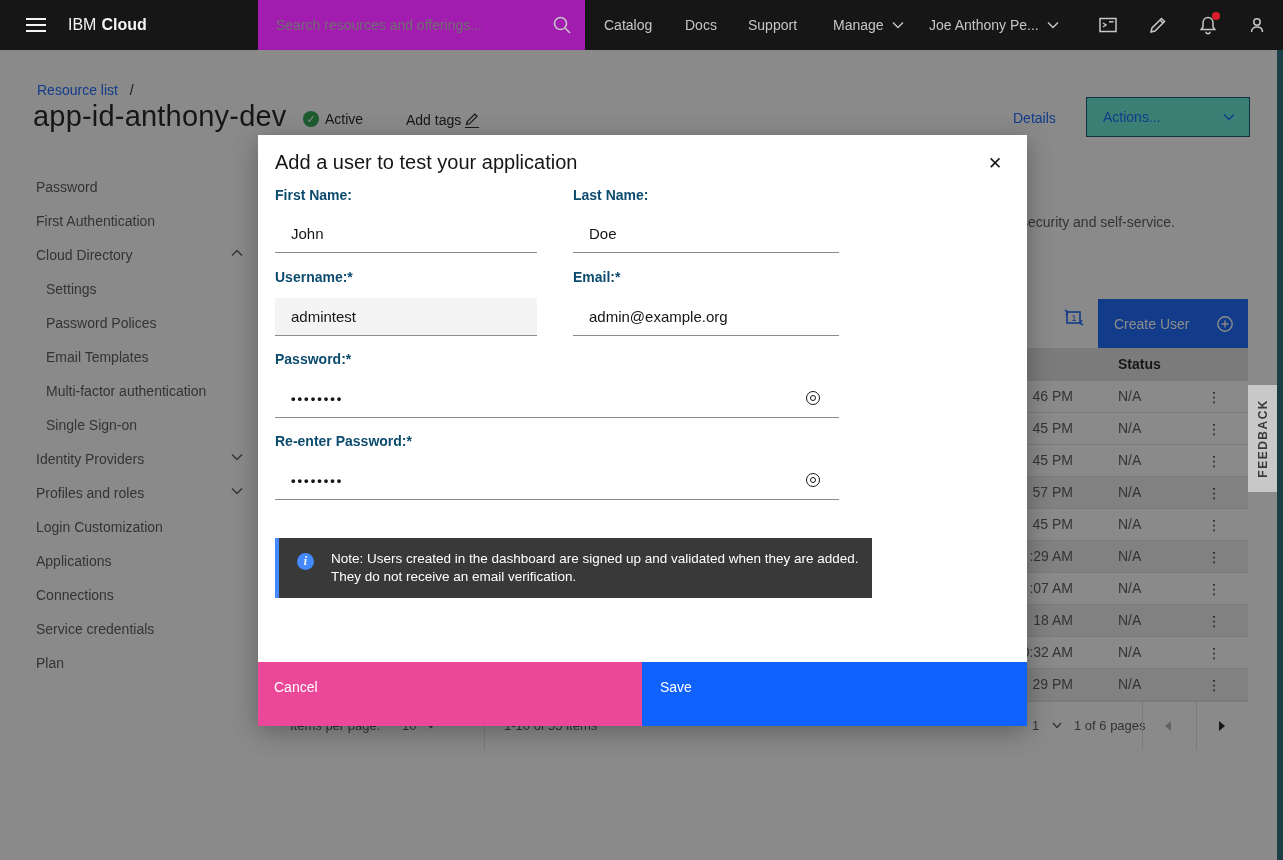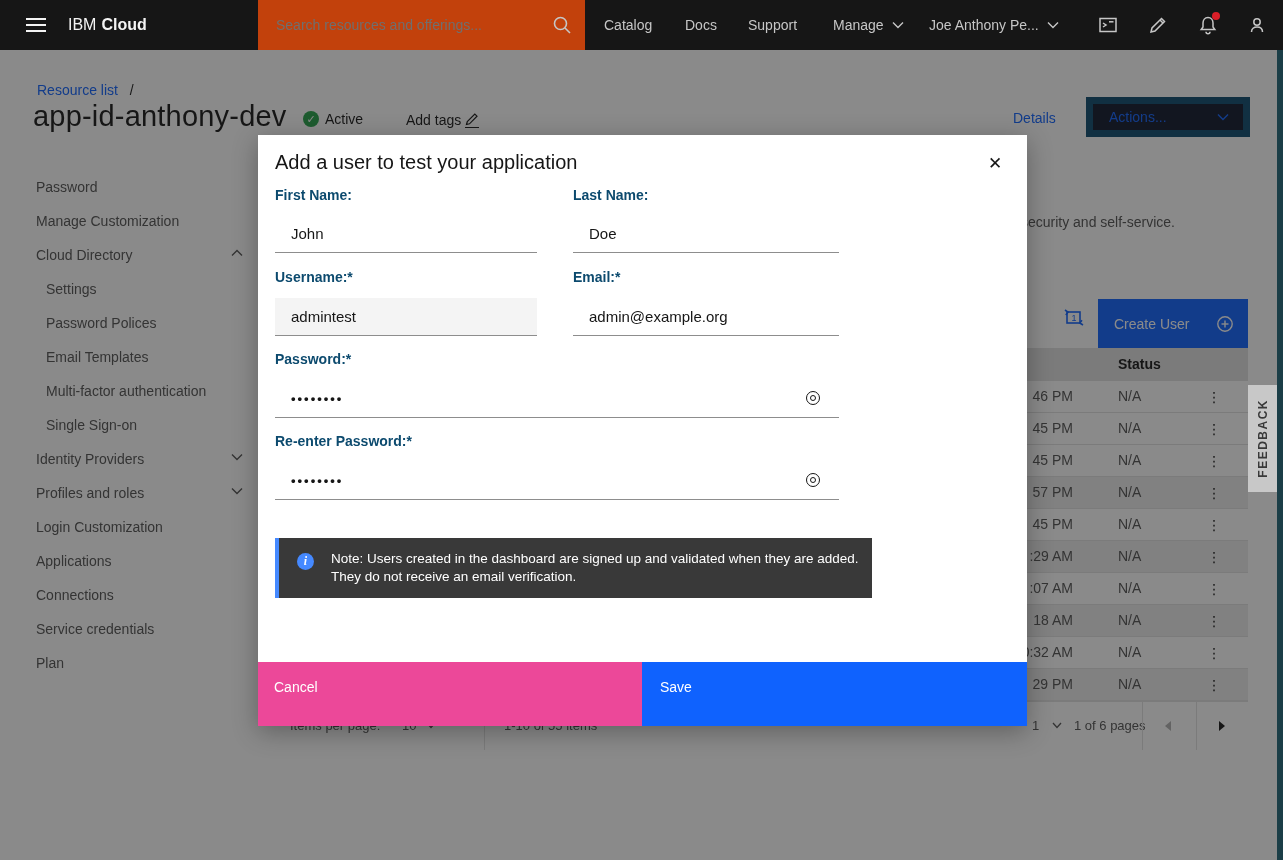--- a/index.html
+++ b/index.html
@@ -8,38 +8,38 @@
   .page { position:relative; width:1283px; height:860px; overflow:hidden; background:#fff; }
 
   
   .topbar { position:absolute; left:0; top:0; width:1283px; height:50px; background:#161616; z-index:5; }
   .menu-btn { position:absolute; left:14px; top:0; width:44px; height:50px; display:flex; align-items:center; justify-content:center; cursor:pointer; }
   .menu-glyph, .menu-glyph::before, .menu-glyph::after { width:20px; height:2px; background:#f4f4f4; display:block; position:relative; }
   .menu-glyph::before { content:""; position:absolute; top:-6px; left:0; }
   .menu-glyph::after { content:""; position:absolute; top:6px; left:0; }
   .brand { position:absolute; left:68px; top:0; height:50px; display:flex; align-items:center; color:#f4f4f4; font-size:16px; }
   .brand .bold { font-weight:bold; margin-left:5px; }
-  .hdr-search { position:absolute; left:258px; top:0; width:327px; height:50px; background:#c2410c; }
+  .hdr-search { position:absolute; left:258px; top:0; width:327px; height:50px; background:#a21caf; }
   .hdr-search input { position:absolute; left:0; top:0; width:100%; height:100%; background:transparent; border:0; outline:none; color:#c6c6c6; font-size:14px; padding:0 44px 0 18px; font-family:inherit; }
   .hdr-search input::placeholder { color:#6f6f6f; }
   .hdr-search .s-icon { position:absolute; right:12px; top:14px; width:22px; height:22px; }
   .hdr-link { position:absolute; top:0; height:50px; display:flex; align-items:center; gap:8px; color:#c6c6c6; font-size:14px; cursor:pointer; }
   .hdr-ic { position:absolute; top:0; width:40px; height:50px; display:flex; align-items:center; justify-content:center; cursor:pointer; }
   .bell-dot { position:absolute; right:8px; top:12px; width:8px; height:8px; border-radius:50%; background:#da1e28; }
 
   
   .breadcrumb { position:absolute; left:37px; top:82px; font-size:14px; color:#0f62fe; }
   .breadcrumb .sep { color:#161616; margin-left:8px; }
   .page-title { position:absolute; left:33px; top:100px; font-size:29px; font-weight:400; color:#161616; letter-spacing:0.2px; }
   .status-badge { position:absolute; left:303px; top:111px; display:flex; align-items:center; gap:6px; font-size:14px; color:#161616; }
   .chk { width:16px; height:16px; border-radius:50%; background:#24a148; color:#fff; font-size:11px; line-height:16px; text-align:center; display:inline-block; }
   .add-tags { position:absolute; left:406px; top:112px; display:flex; align-items:center; gap:4px; font-size:14px; color:#161616; cursor:pointer; }
   .pencil-u { border-bottom:1.5px solid #161616; padding-bottom:1px; }
   .details-link { position:absolute; left:1013px; top:110px; font-size:14px; color:#0f62fe; cursor:pointer; }
-  .actions-dd { position:absolute; left:1086px; top:97px; width:164px; height:40px; border:7px solid #0c4a6e; color:#0f62fe; font-size:14px; display:flex; align-items:center; justify-content:space-between; padding:0 14px 0 16px; cursor:pointer; background:#0f172a; }
+  .actions-dd { position:absolute; left:1086px; top:97px; width:164px; height:40px; border:1px solid #0c4a6e; color:#0f62fe; font-size:14px; display:flex; align-items:center; justify-content:space-between; padding:0 14px 0 16px; cursor:pointer; background:#5eead4; }
 
   
   .sidenav { position:absolute; left:20px; top:170px; width:237px; z-index:1; }
   .nav-item { position:relative; height:34px; display:flex; align-items:center; font-size:14px; color:#525252; padding-left:16px; cursor:pointer; }
   .nav-item.sub { padding-left:26px; }
   .nav-item.selected { background:#e0e0e0; color:#161616; font-weight:bold; border-left:4px solid #0f62fe; padding-left:22px; }
   .nav-item .chev { position:absolute; right:14px; top:11px; }
 
   
   .descr-tail { position:absolute; right:108px; top:214px; font-size:14px; color:#525252; }
@@ -188,21 +188,21 @@
           <polyline points="1,1.5 6,6.5 11,1.5" fill="none" stroke="#0f62fe" stroke-width="1.4"></polyline>
         </svg>
       </span>
   </div>
 
   <nav class="sidenav">
     <div class="nav-item">
         <span>Password</span>
       </div>
     <div class="nav-item">
-        <span>Manage Customization</span>
+        <span>First Authentication</span>
       </div>
     <div class="nav-item">
       <span>Cloud Directory</span>
       <span class="chev">
           <svg width="12" height="8" viewBox="0 0 12 8">
             <polyline points="1,6.5 6,1.5 11,6.5" fill="none" stroke="#525252" stroke-width="1.4"></polyline>
           </svg>
         </span>
     </div>
     <div class="nav-item sub">

